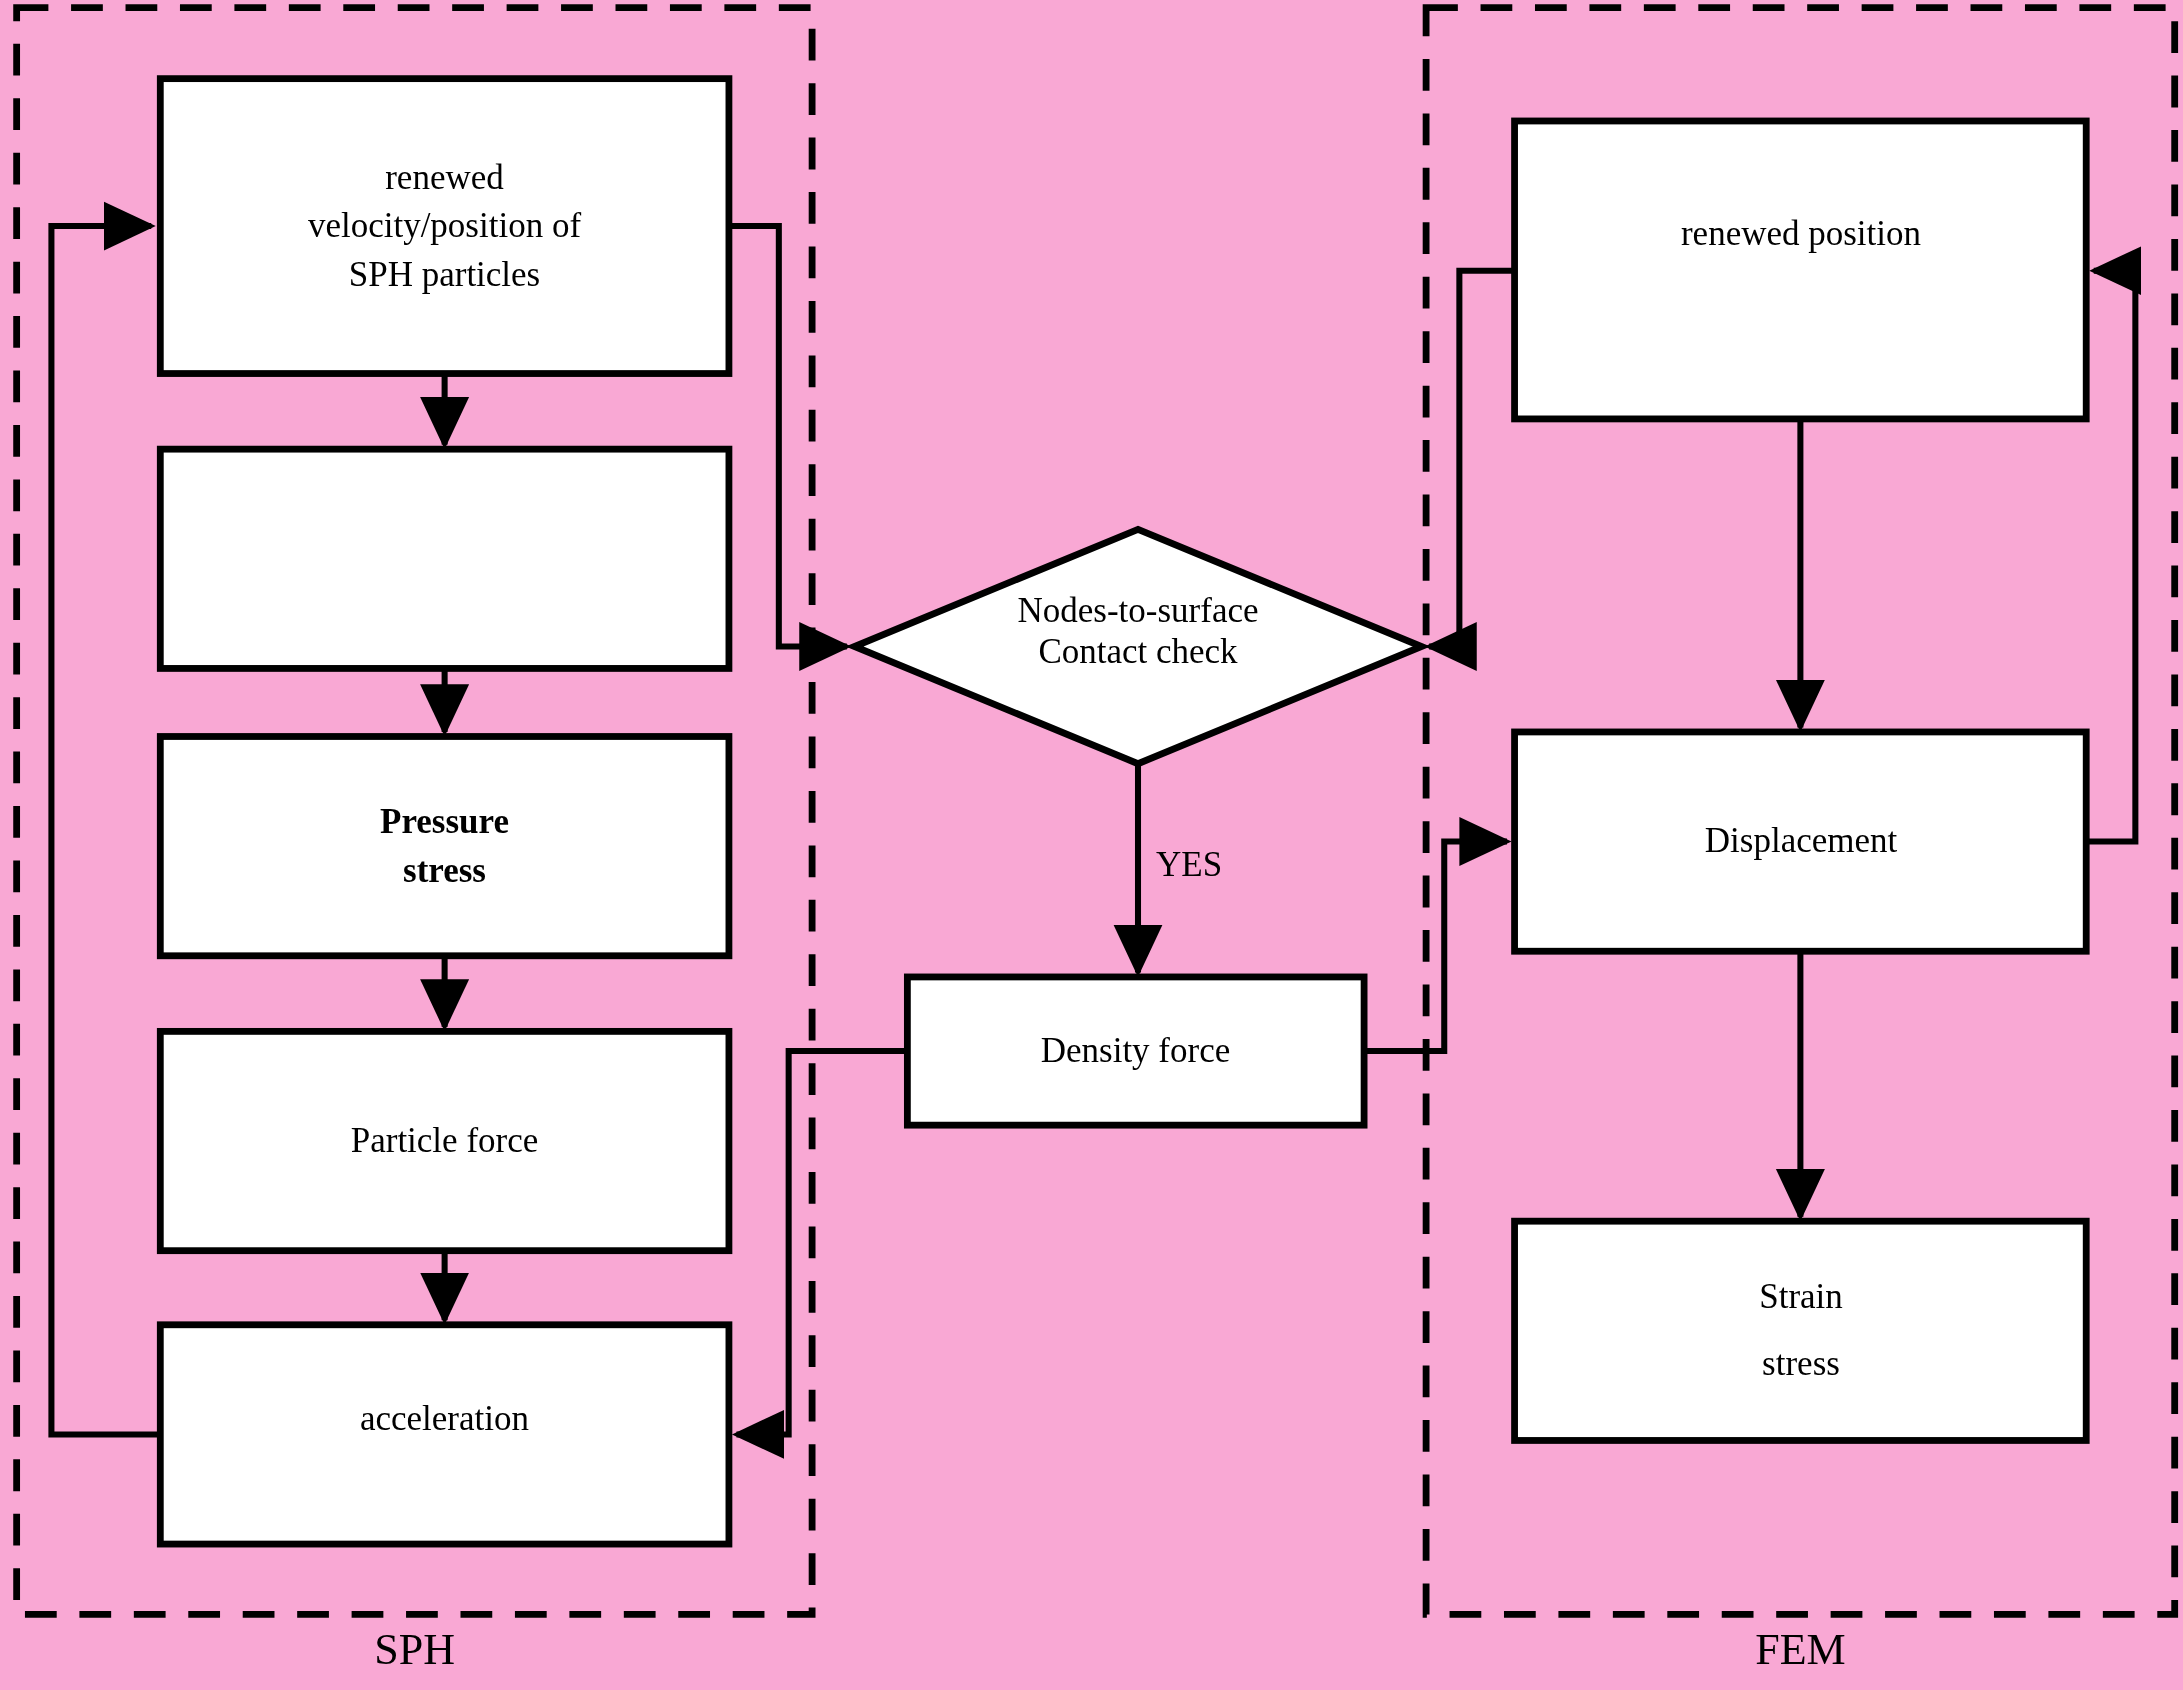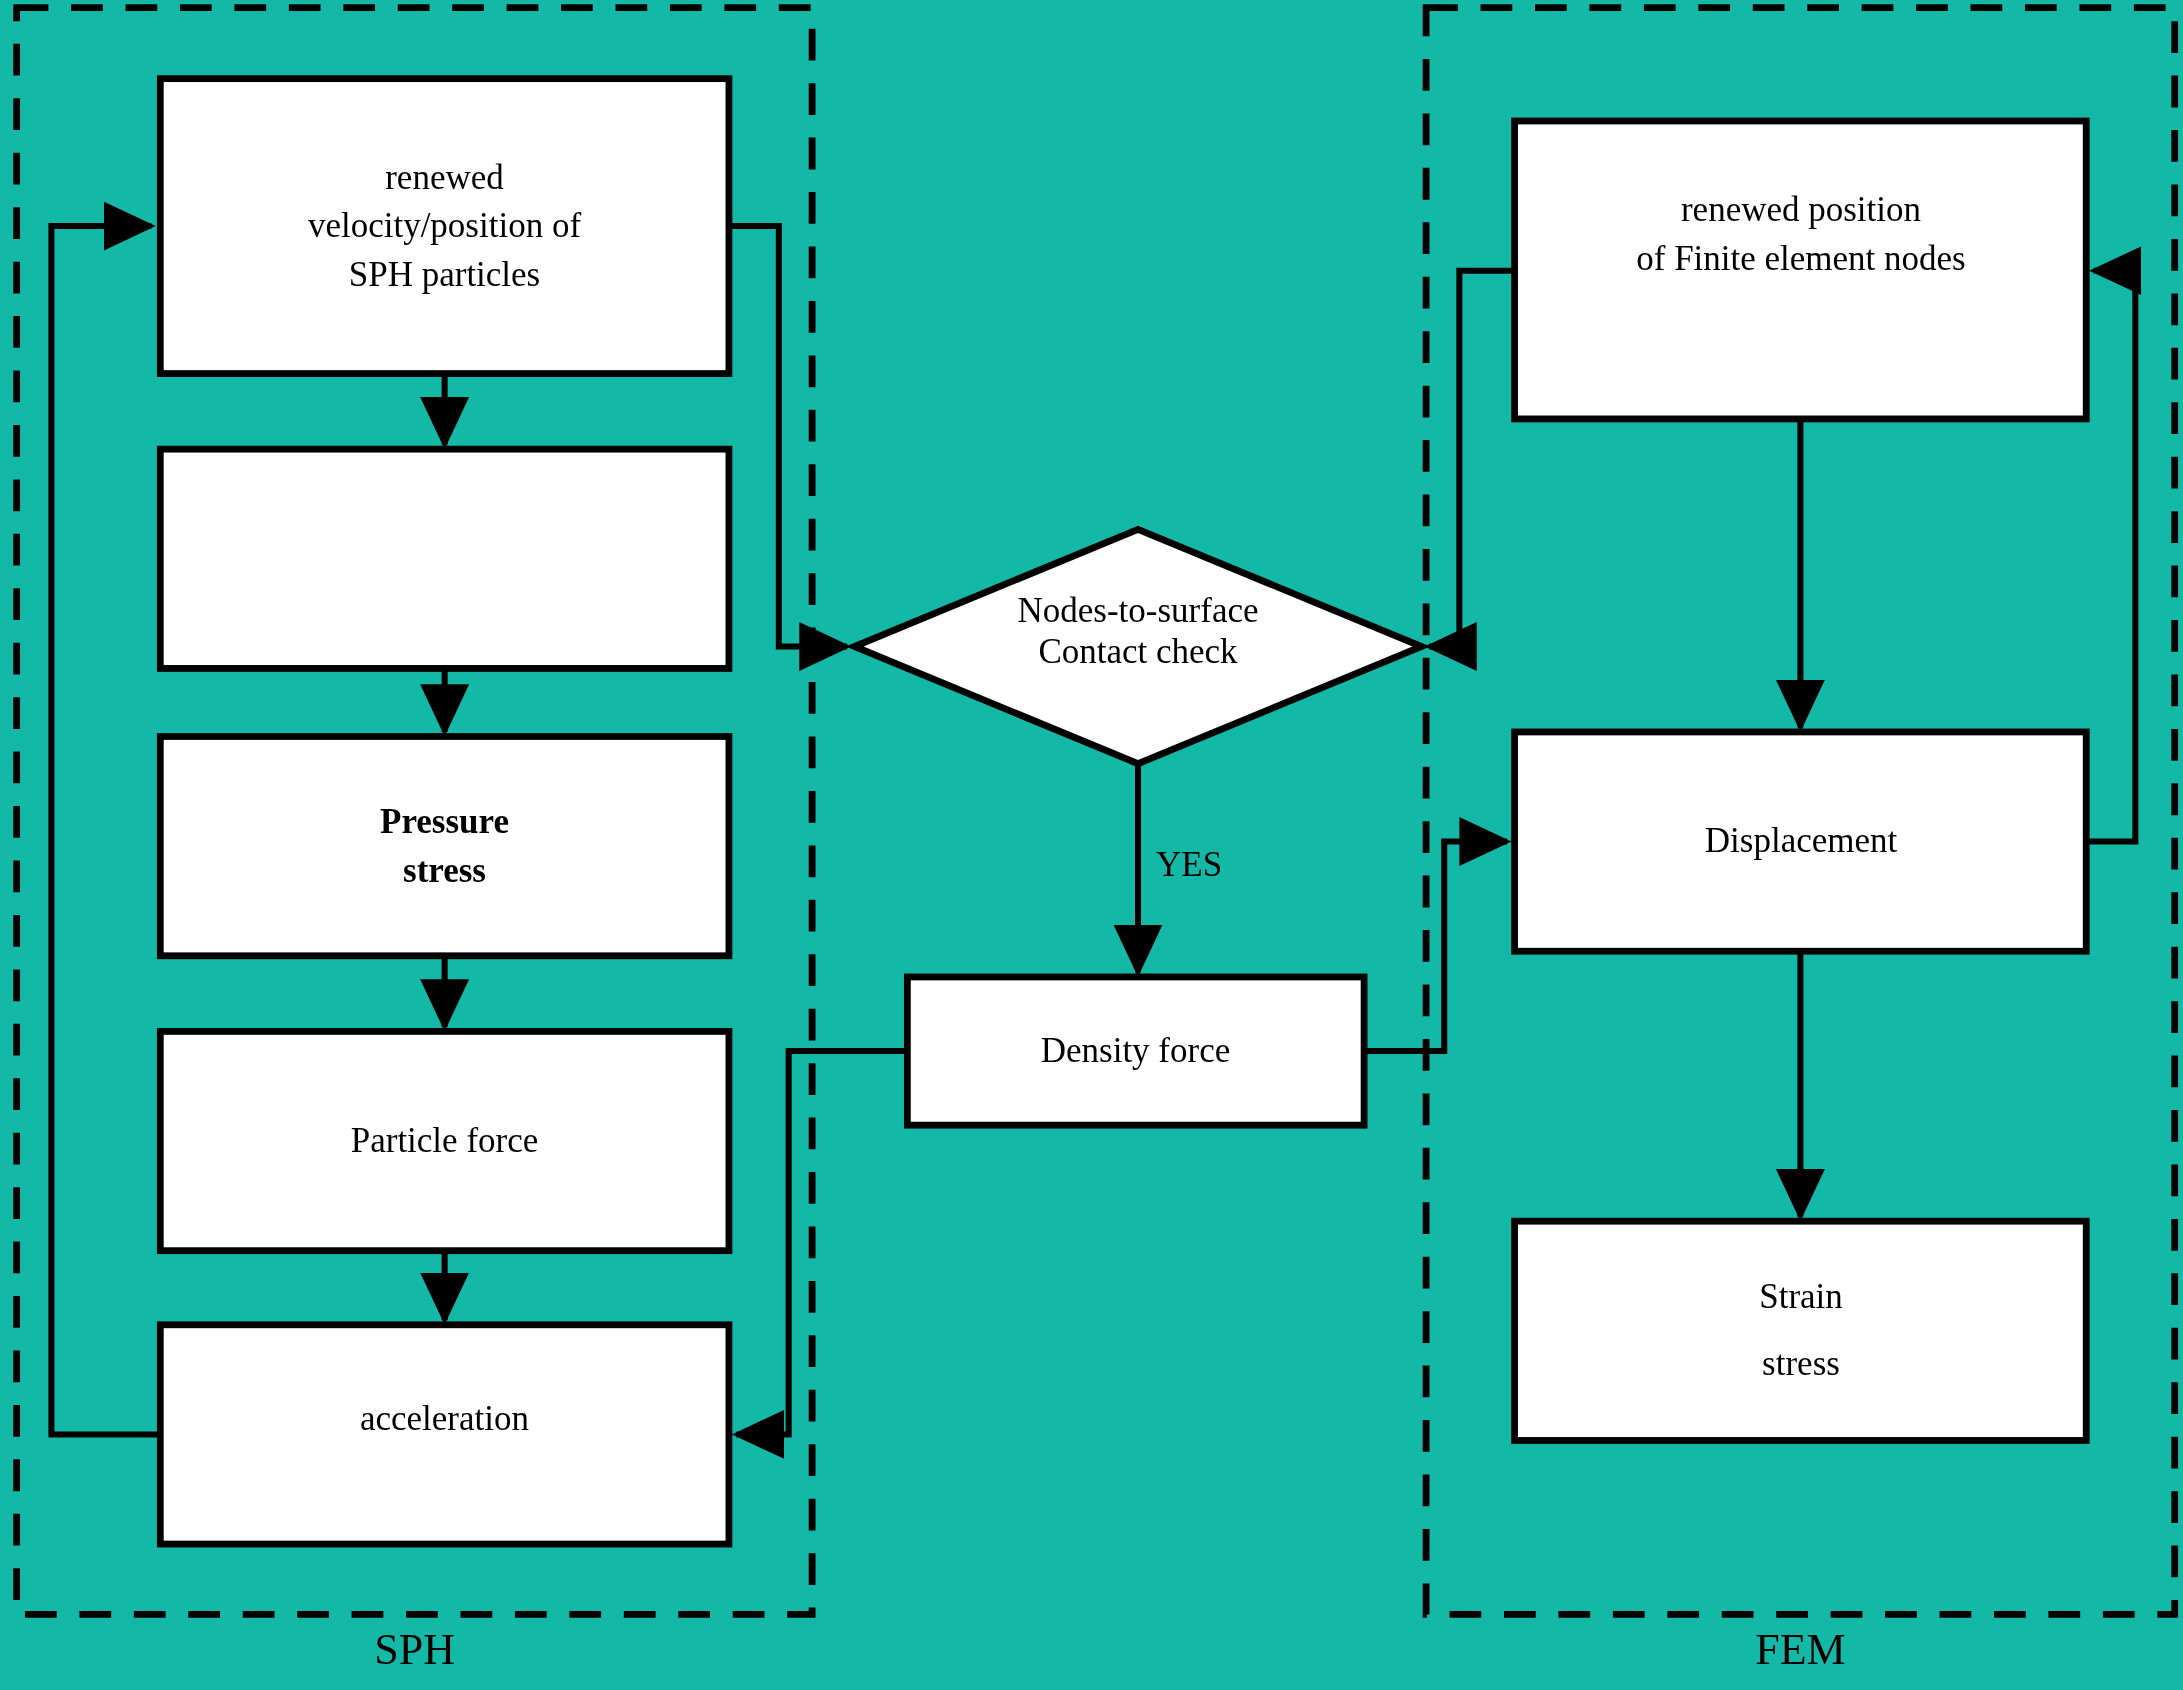--- a/index.html
+++ b/index.html
@@ -8,21 +8,21 @@
     padding: 0;
     background: #ffffff;
   }
   body {
     font-family: "Liberation Serif", "DejaVu Serif", serif;
   }
   #canvas {
     position: relative;
     width: 2183px;
     height: 1690px;
-    background: #14b8a6;
+    background: #f9a8d4;
     overflow: hidden;
   }
   #flow-svg {
     position: absolute;
     top: 0;
     left: 0;
     width: 2183px;
     height: 1690px;
   }
   .node-label {
@@ -136,21 +136,20 @@
   </div>
 
   <div class="edge-label" style="left:1156px; top:845px;">YES</div>
 
   <div class="node-label" style="left:907px; top:977px; width:457px; height:148px;">
     <span class="ln">Density force</span>
   </div>
 
   <div class="node-label" style="left:1515px; top:121px; width:572px; height:227px;">
     <span class="ln">renewed position</span>
-    <span class="ln">of Finite element nodes</span>
   </div>
 
   <div class="node-label" style="left:1515px; top:732px; width:572px; height:219px;">
     <span class="ln">Displacement</span>
   </div>
 
   <div class="node-label" style="left:1515px; top:1221px; width:572px; height:219px; line-height:1.9;">
     <span class="ln">Strain</span>
     <span class="ln">stress</span>
   </div>

